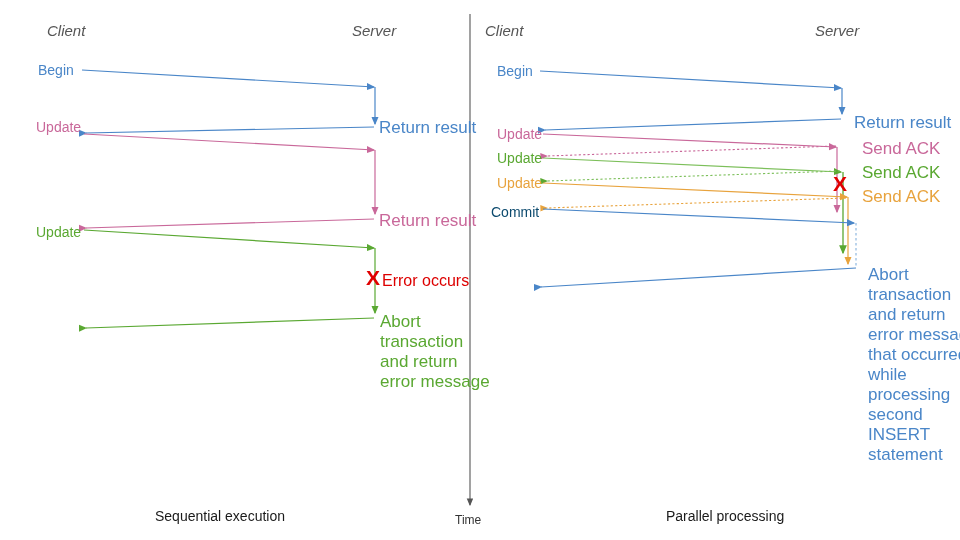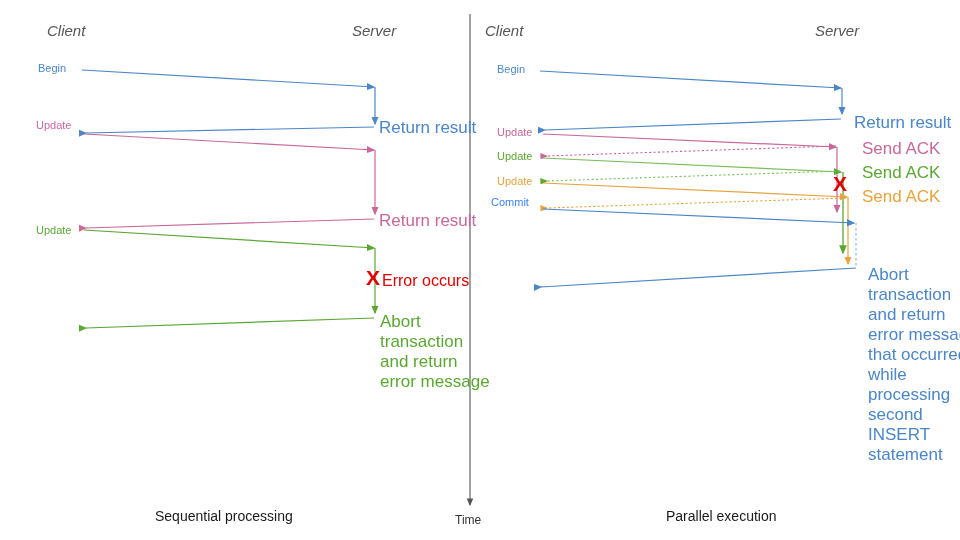--- a/index.html
+++ b/index.html
@@ -5,21 +5,21 @@
   html,body{margin:0;padding:0;background:#ffffff;}
   body{width:960px;height:540px;overflow:hidden;
        font-family:"Liberation Sans","DejaVu Sans",sans-serif;}
   #stage{position:relative;width:960px;height:468px;}
   svg.layer{position:absolute;left:0;top:0;width:960px;height:540px;}
   .lbl{position:absolute;white-space:pre;line-height:1.18;}
   .hdr{font-style:italic;font-size:15px;color:#555555;}
   .cap{font-size:14px;color:#1a1a1a;}
   .time{font-size:12px;color:#333333;}
   .msg{font-size:17px;}
-  .msgL{font-size:11px;}
+  .msgL{font-size:14px;}
   .err{font-size:16px;color:#dd0000;}
   .xmark{position:absolute;font-size:21px;font-weight:bold;color:#e00000;
          font-family:"Liberation Sans",sans-serif;line-height:1;}
 </style>
 </head>
 <body>
 
 <div id="stage">
 
   <svg class="layer" viewBox="0 0 960 540" xmlns="http://www.w3.org/2000/svg">
@@ -119,46 +119,46 @@
   <div class="lbl msgL" style="left:36px;top:224px;color:#5aa832;">Update</div>
 
   <div class="xmark" style="left:366px;top:267px;">X</div>
   <div class="lbl err" style="left:382px;top:272px;">Error occurs</div>
 
   <div class="lbl msg" style="left:380px;top:312px;color:#5aa832;">Abort
 transaction
 and return
 error message</div>
 
-  <div class="lbl cap" style="left:155px;top:508px;">Sequential processing</div>
+  <div class="lbl cap" style="left:155px;top:508px;">Sequential execution</div>
 
   <div class="lbl time" style="left:455px;top:513px;">Time</div>
 
   <div class="lbl hdr" style="left:485px;top:22px;">Client</div>
   <div class="lbl hdr" style="left:815px;top:22px;">Server</div>
 
   <div class="lbl msgL" style="left:497px;top:63px;color:#4a86c8;">Begin</div>
   <div class="lbl msgL" style="left:497px;top:126px;color:#c9689a;">Update</div>
   <div class="lbl msgL" style="left:497px;top:150px;color:#5aa832;">Update</div>
   <div class="lbl msgL" style="left:497px;top:175px;color:#e8a33d;">Update</div>
-  <div class="lbl msgL" style="left:491px;top:196px;color:#3b82f6;">Commit</div>
+  <div class="lbl msgL" style="left:491px;top:204px;color:#0c4a6e;">Commit</div>
 
   <div class="lbl msg" style="left:854px;top:113px;color:#4a86c8;">Return result</div>
   <div class="lbl msg" style="left:862px;top:139px;color:#c9689a;">Send ACK</div>
   <div class="lbl msg" style="left:862px;top:163px;color:#5aa832;">Send ACK</div>
   <div class="lbl msg" style="left:862px;top:187px;color:#e8a33d;">Send ACK</div>
 
   <div class="xmark" style="left:833px;top:173px;">X</div>
 
   <div class="lbl msg" style="left:868px;top:265px;color:#4a86c8;">Abort
 transaction
 and return
 error message
 that occurred
 while
 processing
 second
 INSERT
 statement</div>
 
-  <div class="lbl cap" style="left:666px;top:508px;">Parallel execution</div>
+  <div class="lbl cap" style="left:666px;top:508px;">Parallel processing</div>
 
 </div>
 
 </body></html>

